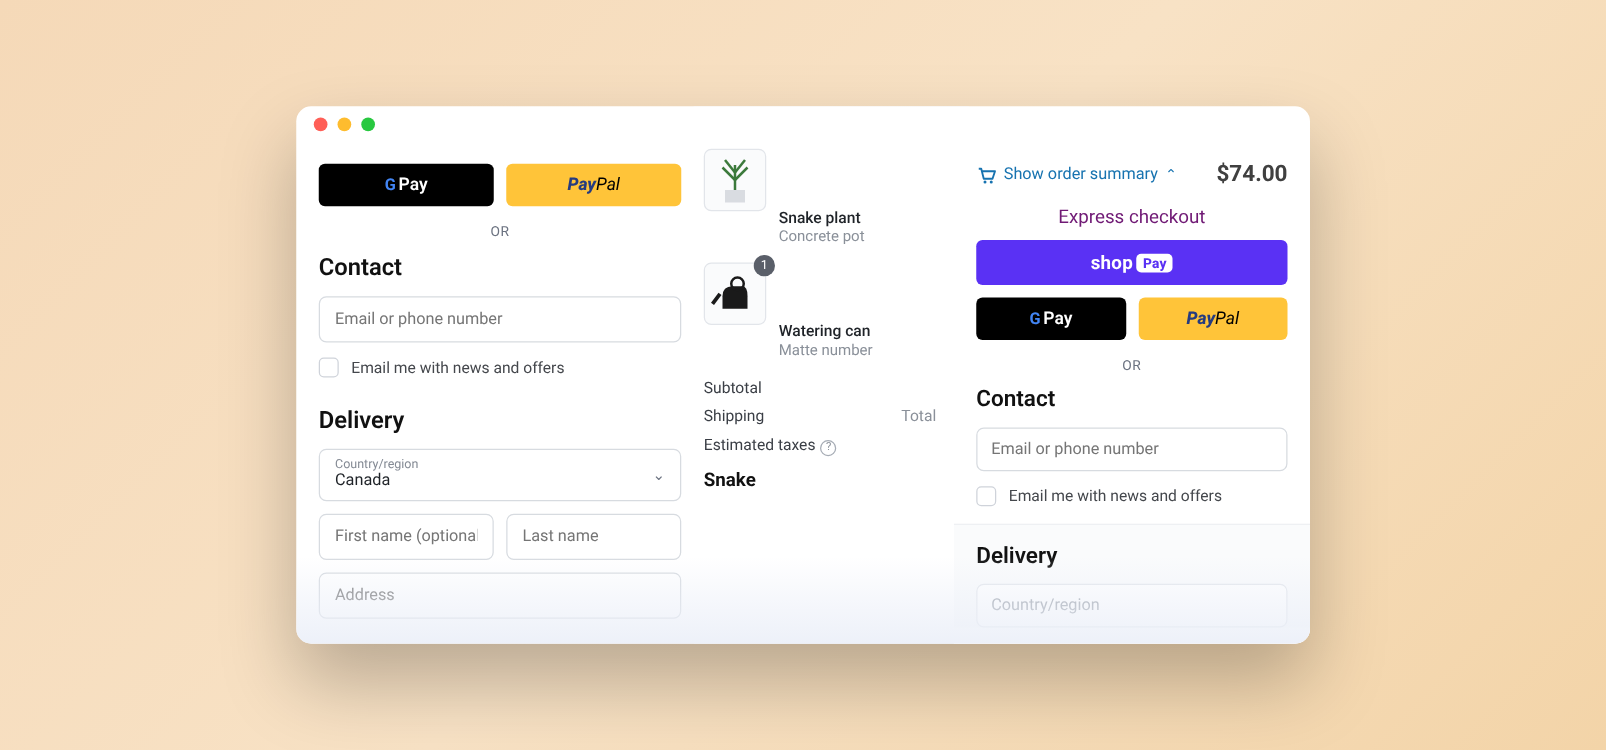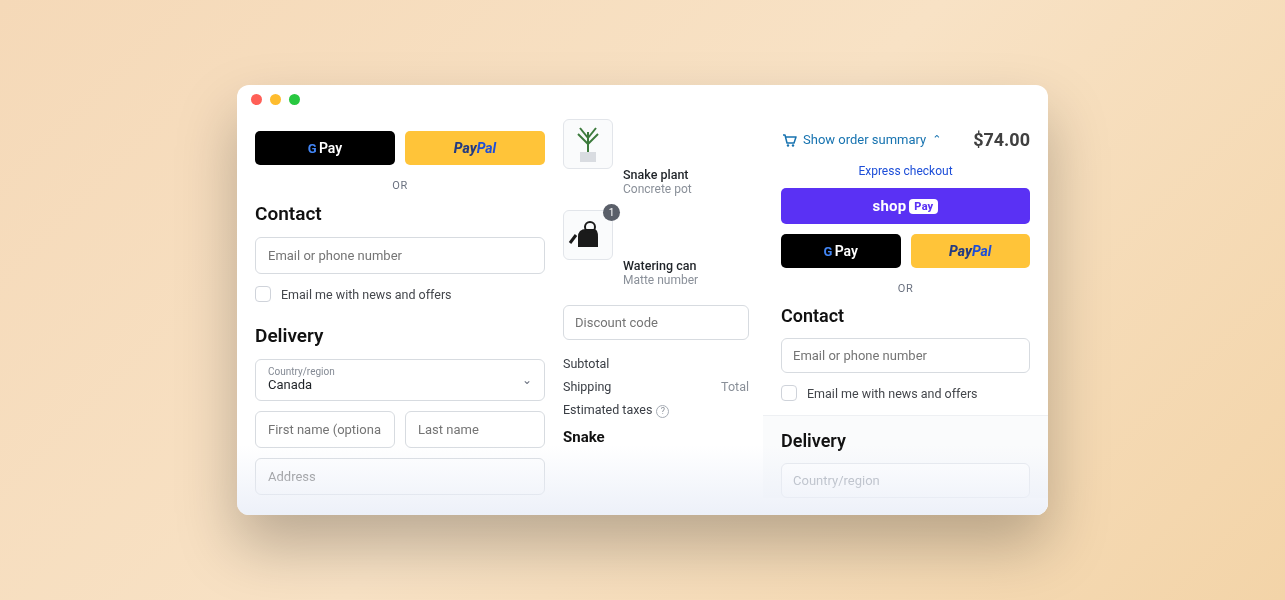--- a/index.html
+++ b/index.html
@@ -50,32 +50,32 @@
   .ci-sub { font-size:12px; color:#8a9099; }
   .badge { position:absolute; left:40px; top:-6px; width:17px; height:17px; border-radius:50%; background:#5a5f69; color:#fff; font-size:10px; display:flex; align-items:center; justify-content:center; }
 
   .sum-row { display:flex; justify-content:space-between; font-size:12.5px; color:#3a3e45; margin-top:8px; }
   .sum-row.total { font-weight:700; font-size:15px; color:#111; margin-top:10px; }
 
   
   .summary-bar { display:flex; justify-content:space-between; align-items:center; margin-bottom:14px; }
   .summary-link { display:flex; align-items:center; gap:6px; color:#1773b0; font-size:13px; cursor:pointer; }
   .total-amt { font-size:18px; font-weight:700; color:#404040; }
-  .express-label { text-align:center; font-size:12px; color:#1d4ed8; margin-bottom:10px; }
+  .express-label { text-align:center; font-size:15px; color:#701a75; margin-bottom:10px; }
 
   .delivery-block-right { background:#fafbfc; margin:14px -18px 0 -18px; padding:14px 18px 0 18px; border-top:1px solid #eef0f3; }
 
   
   .gmark { font-weight:700; font-size:13px; letter-spacing:0.2px; }
   .g-b{color:#4285F4}
   .gpay .paytext { color:#fff; margin-left:2px; }
 
   
   .pp-p{color:#253b80;font-style:italic;font-weight:800}
-  .pp-pal{color:#1d4ed8;font-style:italic;font-weight:700}
+  .pp-pal{color:#000000;font-style:italic;font-weight:400}
 
   
   .shop-badge { background:#fff; color:#5a31f4; border-radius:4px; padding:1px 5px; font-size:11px; font-weight:800; margin-left:3px; }
 
   .info-icon { display:inline-flex; width:13px; height:13px; border:1px solid #a6acb5; border-radius:50%; align-items:center; justify-content:center; font-size:9px; color:#8a9099; margin-left:4px; }
 
   svg { display:block; }
 </style>
 </head>
 <body>
@@ -148,21 +148,20 @@
               <circle cx="22" cy="12" r="5" fill="none" stroke="#1a1a1a" stroke-width="2"></circle>
             </svg>
         </div>
         <div class="badge">1</div>
         <div>
           <div class="ci-title">Watering can</div>
           <div class="ci-sub">Matte number</div>
         </div>
       </div>
 
-      <input class="field small" style="margin-top: 4px;" placeholder="Discount code">
 
       <div class="sum-row" style="margin-top:16px">
           <span>Subtotal</span>
           <span></span>
         </div>
       <div class="sum-row">
           <span>Shipping</span>
           <span style="color:#8a9099">Total</span>
         </div>
       <div class="sum-row">

